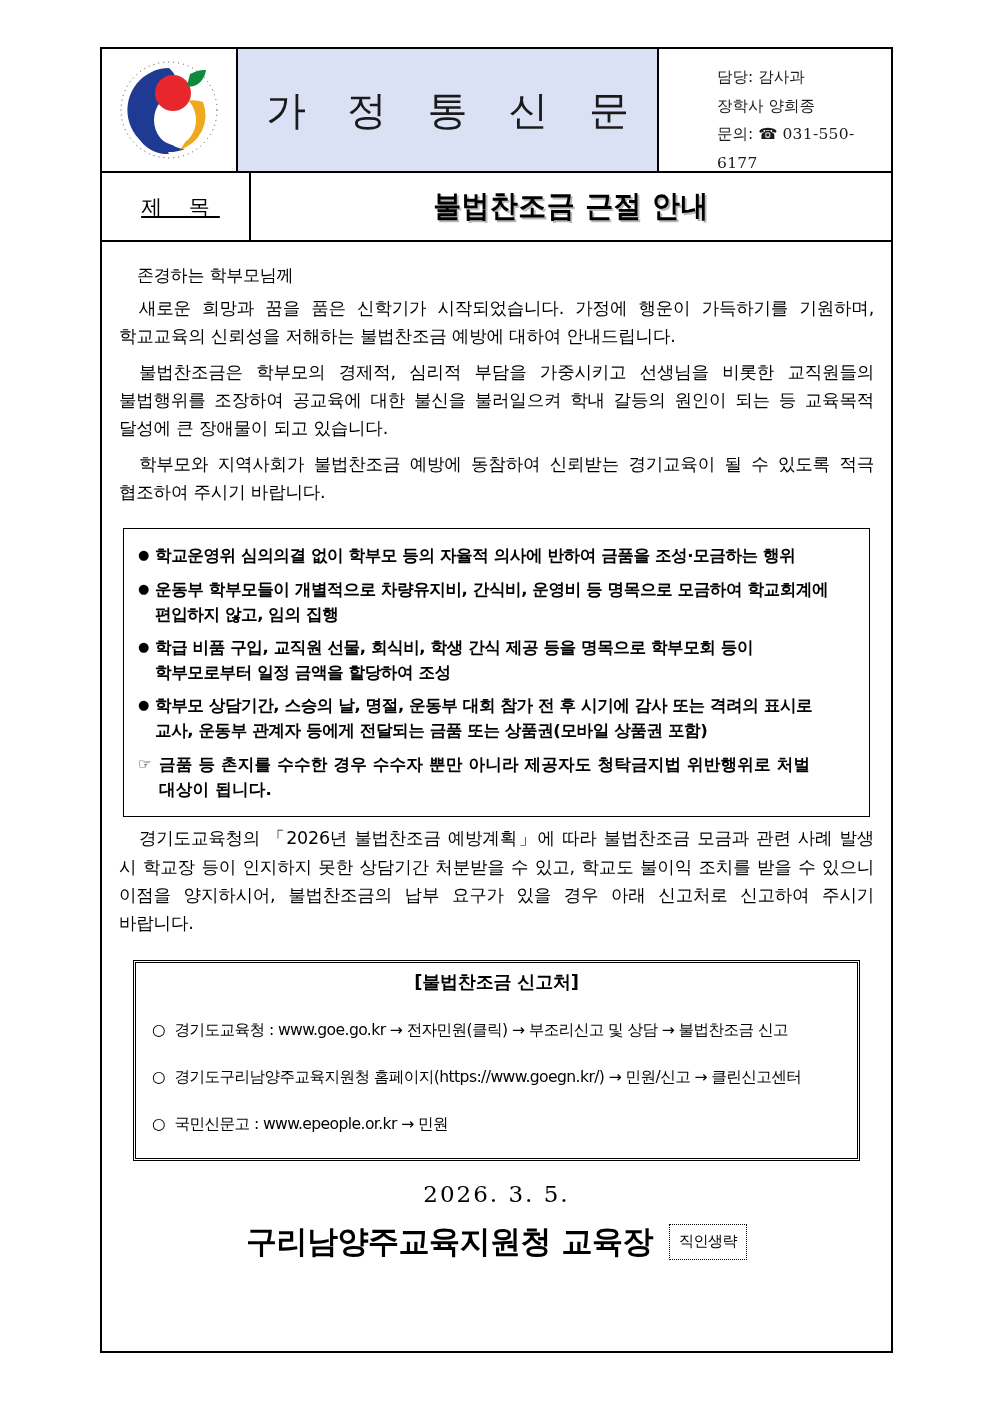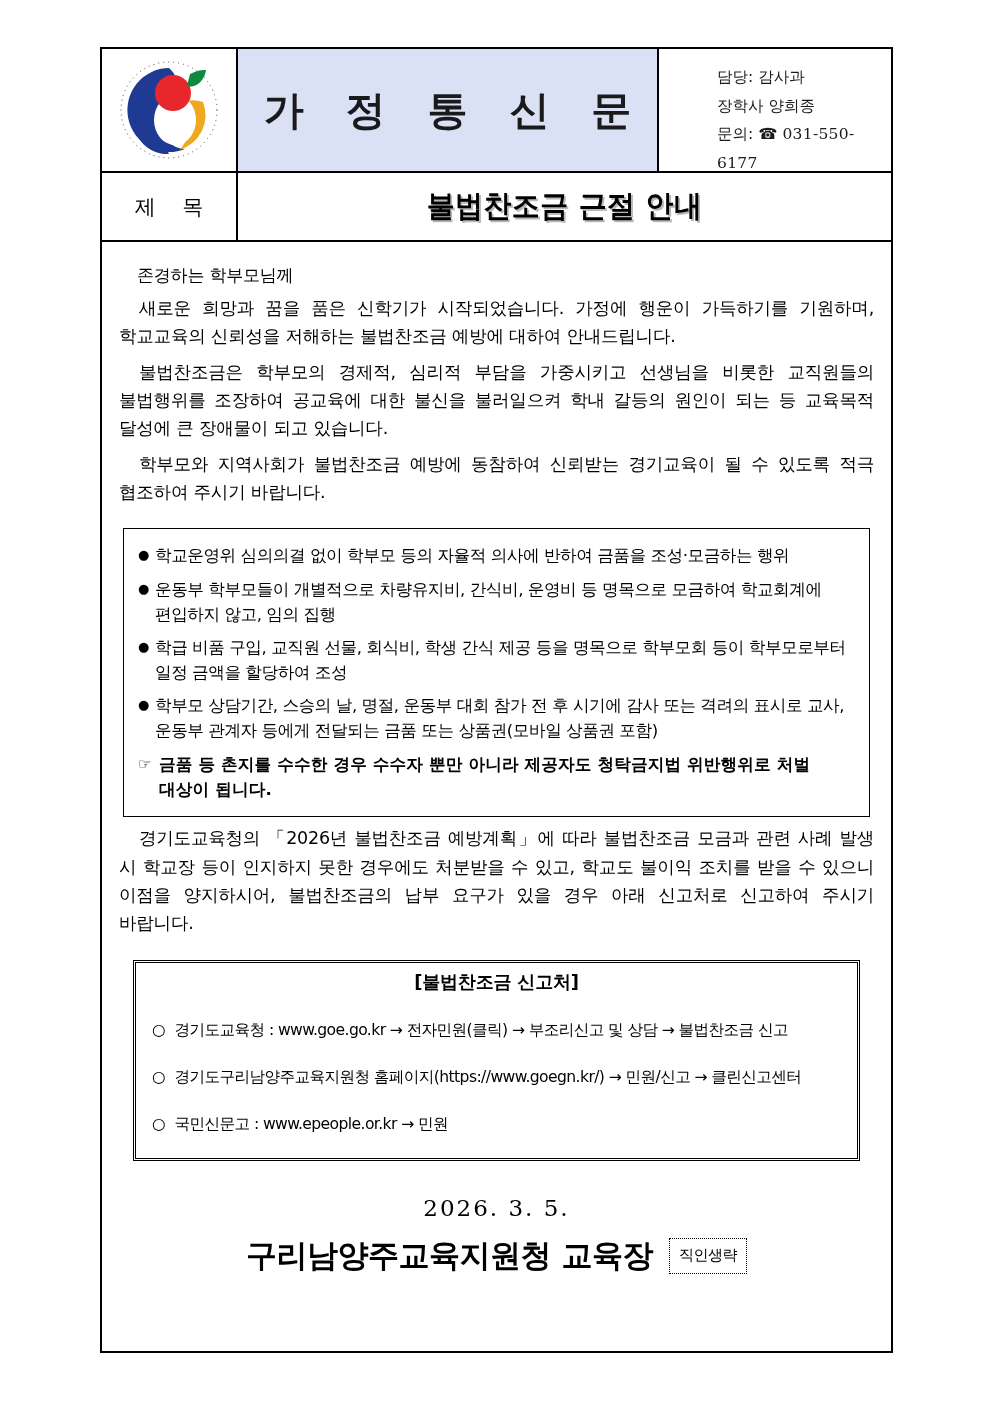--- a/index.html
+++ b/index.html
@@ -52,21 +52,21 @@
     background: #dbe1f5;
     border-right: 2px solid #000;
     box-sizing: border-box;
     display: flex;
     align-items: center;
     justify-content: center;
   }
   .doc-kind {
     font-family: "DejaVu Sans", sans-serif;
     font-size: 40px;
-    font-weight: 700;
+    font-weight: 400;
     letter-spacing: 14px;
     text-indent: 14px;
     color: #1a1a1a;
   }
   .contact-cell {
     width: 208px;
     box-sizing: border-box;
     padding: 14px 0 0 34px;
     font-size: 15.5px;
     line-height: 1.85;
@@ -79,30 +79,31 @@
   }
 
   
   .subject-row {
     display: flex;
     height: 69px;
     border-bottom: 2px solid #000;
     box-sizing: border-box;
   }
   .subject-label {
-    width: 136px;
+    width: 149px;
     border-right: 2px solid #000;
     box-sizing: border-box;
     display: flex;
     align-items: center;
     justify-content: center;
     font-family: "DejaVu Serif", "Liberation Serif", serif;
     font-size: 21px;
     letter-spacing: 10px;
     text-indent: 10px;
+    text-decoration: underline;
   }
   .subject-value {
     flex: 1;
     display: flex;
     align-items: center;
     justify-content: center;
     font-size: 30px;
     font-weight: 700;
     letter-spacing: 0.5px;
     transform: scaleX(0.93);
@@ -154,21 +155,21 @@
     letter-spacing: -0.45px;
     word-break: keep-all;
   }
   .type-item .mk {
     flex: 0 0 auto;
     width: 17px;
     text-align: left;
     font-size: 13px;
     line-height: 1.75;
   }
-  .type-item .tx { flex: 1 1 auto; }
+  .type-item .tx { flex: 1 1 auto; font-weight: bold; }
   .type-item.note {
     font-weight: 700;
     margin-top: 10px;
     margin-bottom: 6px;
     letter-spacing: -0.1px;
   }
   .type-item.note .mk {
     width: 21px;
     font-size: 15px;
     line-height: 1.5;
@@ -200,21 +201,21 @@
   .report-item .url {
     font-family: "DejaVu Sans", sans-serif;
     letter-spacing: -0.6px;
   }
 
   
   .date-line {
     text-align: center;
     font-family: "DejaVu Serif", "Liberation Serif", serif;
     font-size: 23px;
-    margin-top: 34px;
+    margin-top: 20px;
     letter-spacing: 2px;
   }
   .signature-line {
     display: flex;
     align-items: center;
     justify-content: center;
     margin-top: 14px;
   }
   .org-title {
     font-size: 31px;
@@ -310,21 +311,21 @@
           <span class="tx">학부모 상담기간, 스승의 날, 명절, 운동부 대회 참가 전 후 시기에 감사 또는 격려의 표시로 교사, 운동부 관계자 등에게 전달되는 금품 또는 상품권(모바일 상품권 포함)</span>
         </div>
 
         <div class="type-item note">
           <span class="mk">☞</span>
           <span class="tx">금품 등 촌지를 수수한 경우 수수자 뿐만 아니라 제공자도 청탁금지법 위반행위로 처벌 대상이 됩니다.</span>
         </div>
       </div>
     </div>
 
-    <p class="para">경기도교육청의 「2026년 불법찬조금 예방계획」에 따라 불법찬조금 모금과 관련 사례 발생 시 학교장 등이 인지하지 못한 경우에도 처분받을 수 있고, 학교도 불이익 조치를 받을 수 있으니 이점을 양지하시어, 불법찬조금의 납부 요구가 있을 경우 아래 신고처로 신고하여 주시기 바랍니다.</p>
+    <p class="para">경기도교육청의 「2026년 불법찬조금 예방계획」에 따라 불법찬조금 모금과 관련 사례 발생 시 학교장 등이 인지하지 못한 상담기간 처분받을 수 있고, 학교도 불이익 조치를 받을 수 있으니 이점을 양지하시어, 불법찬조금의 납부 요구가 있을 경우 아래 신고처로 신고하여 주시기 바랍니다.</p>
 
     <div class="report-box">
       <div class="report-head">[불법찬조금 신고처]</div>
 
       <div class="report-item">
         <span class="circ">○</span>
         <span class="url">경기도교육청 : www.goe.go.kr → 전자민원(클릭) → 부조리신고 및 상담 → 불법찬조금 신고</span>
       </div>
 
       <div class="report-item">

